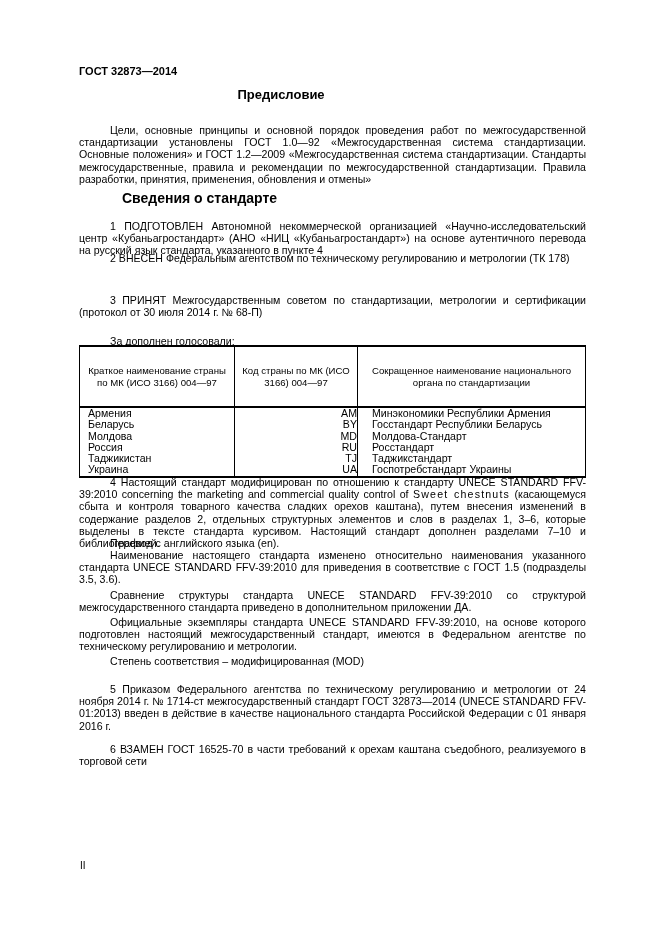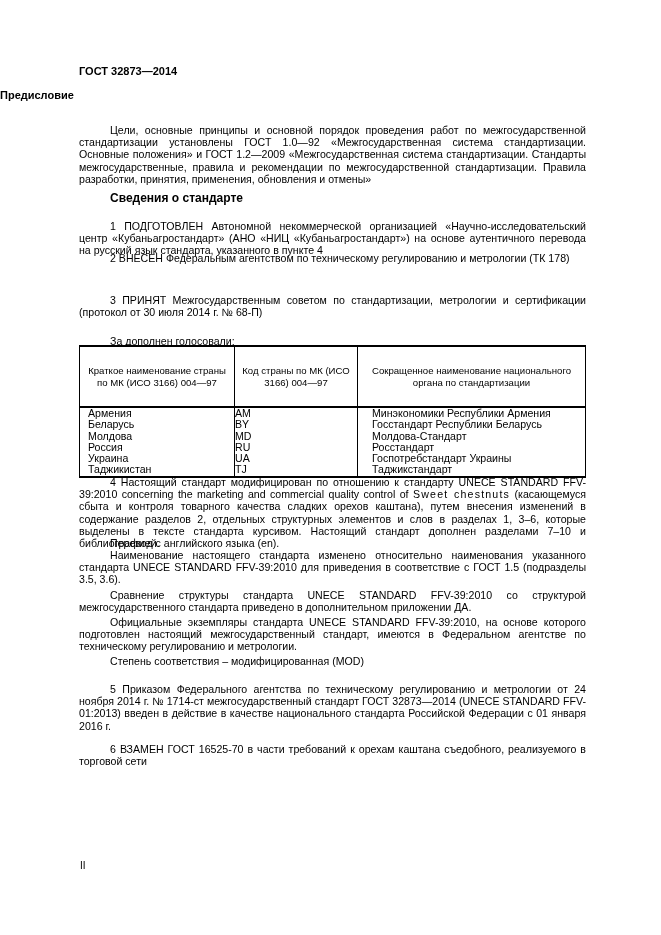--- a/index.html
+++ b/index.html
@@ -2,38 +2,38 @@
 <html><head>
   <meta charset="utf-8">
   <style>
     html, body { margin: 0; padding: 0; background: #ffffff; }
     body {
       width: 661px; height: 935px; position: relative; overflow: hidden;
       font-family: "Liberation Sans", sans-serif; color: #000;
       font-size: 10.6px; line-height: 12.2px;
     }
     .gost-code { position: absolute; left: 79px; top: 65px; font-weight: bold; font-size: 11px; }
-    .title { position: absolute; left: 0; width: 562px; top: 89px; font-weight: bold; font-size: 11px; }
+    .title { position: absolute; left: 0; width: 562px; top: 89px; text-align: center; font-weight: bold; font-size: 13px; }
     .p { position: absolute; left: 79px; width: 507px; text-align: justify; }
     .p .ind { display: inline-block; width: 31px; }
-    .subhead { position: absolute; left: 110px; top: 192px; font-weight: bold; font-size: 12px; }
+    .subhead { position: absolute; left: 122px; top: 192px; font-weight: bold; font-size: 14px; }
     .spaced { letter-spacing: 1.2px; }
     .voted { position: absolute; left: 110px; top: 335px; }
     table.votes {
       position: absolute; left: 79px; top: 345px; width: 507px;
       border-collapse: collapse; font-size: 10.6px; line-height: 11.3px;
       border-top: 2px solid #000; border-bottom: 2px solid #000;
       border-left: 1px solid #000; border-right: 1px solid #000;
     }
     table.votes th {
       font-weight: normal; font-size: 9.6px; line-height: 11.5px; text-align: center;
       border-bottom: 2px solid #000; border-left: 1px solid #000; padding: 18px 2px;
     }
     table.votes td { border-left: 1px solid #000; padding: 0 2px 0 8px; }
-    table.votes td.code { text-align: left; padding: 0; }
+    table.votes td.code { text-align: right; padding: 0; }
     table.votes td.org { padding-left: 14px; }
     .page-num { position: absolute; left: 80px; top: 860px; font-size: 10px; }
   </style>
 </head>
 <body>
 
 <div class="gost-code">ГОСТ 32873—2014</div>
 <div class="title">Предисловие</div>
 
 <div class="p" style="top:124px;"><span class="ind"></span><span>Цели, основные принципы и основной порядок проведения работ по межгосударственной стандартизации установлены ГОСТ 1.0—92 «Межгосударственная система стандартизации. Основные положения» и ГОСТ 1.2—2009 «Межгосударственная система стандартизации. Стандарты межгосударственные, правила и рекомендации по межгосударственной стандартизации. Правила разработки, принятия, применения, обновления и отмены»</span></div>
@@ -71,28 +71,28 @@
         <td style="border-left: none;">Молдова</td>
         <td class="code">MD</td>
         <td class="org">Молдова-Стандарт</td>
       </tr>
       <tr>
         <td style="border-left: none;">Россия</td>
         <td class="code">RU</td>
         <td class="org">Росстандарт</td>
       </tr>
       <tr>
+        <td style="border-left: none;">Таджикистан</td>
+        <td class="code">TJ</td>
+        <td class="org">Таджикстандарт</td>
+      </tr>
+      <tr>
         <td style="border-left: none;">Украина</td>
         <td class="code">UA</td>
         <td class="org">Госпотребстандарт Украины</td>
-      </tr>
-      <tr>
-        <td style="border-left: none;">Таджикистан</td>
-        <td class="code">TJ</td>
-        <td class="org">Таджикстандарт</td>
       </tr>
     </tbody>
 </table>
 
 <div class="p" style="top:476px;"><span class="ind"></span><span>4 Настоящий стандарт модифицирован по отношению к стандарту UNECE STANDARD FFV-39:2010 concerning the marketing and commercial quality control of </span><span class="spaced">Sweet chestnuts</span><span> (касающемуся сбыта и контроля товарного качества сладких орехов каштана), путем внесения изменений в содержание разделов 2, отдельных структурных элементов и слов в разделах 1, 3–6, которые выделены в тексте стандарта курсивом. Настоящий стандарт дополнен разделами 7–10 и библиографией.</span></div>
 
 <div class="p" style="top:537px;"><span class="ind"></span><span>Перевод с английского языка (en).</span></div>
 
 <div class="p" style="top:549px;"><span class="ind"></span><span>Наименование настоящего стандарта изменено относительно наименования указанного стандарта UNECE STANDARD FFV-39:2010 для приведения в соответствие с ГОСТ 1.5 (подразделы 3.5, 3.6).</span></div>
 

